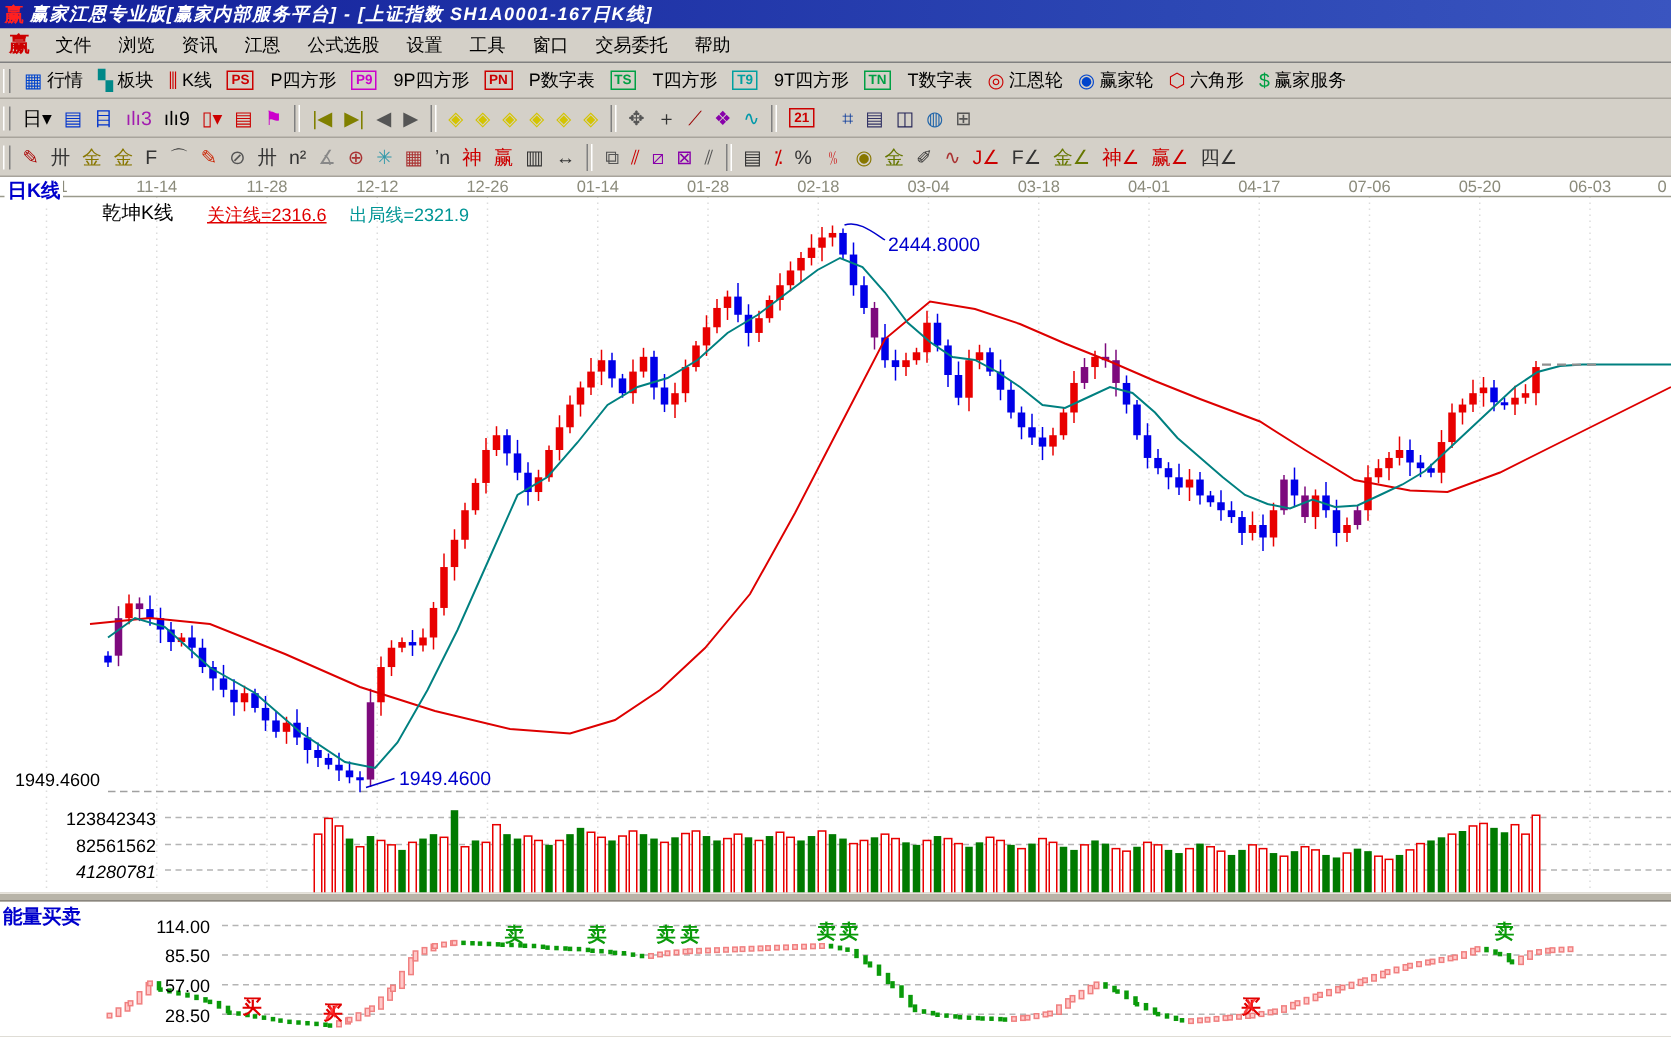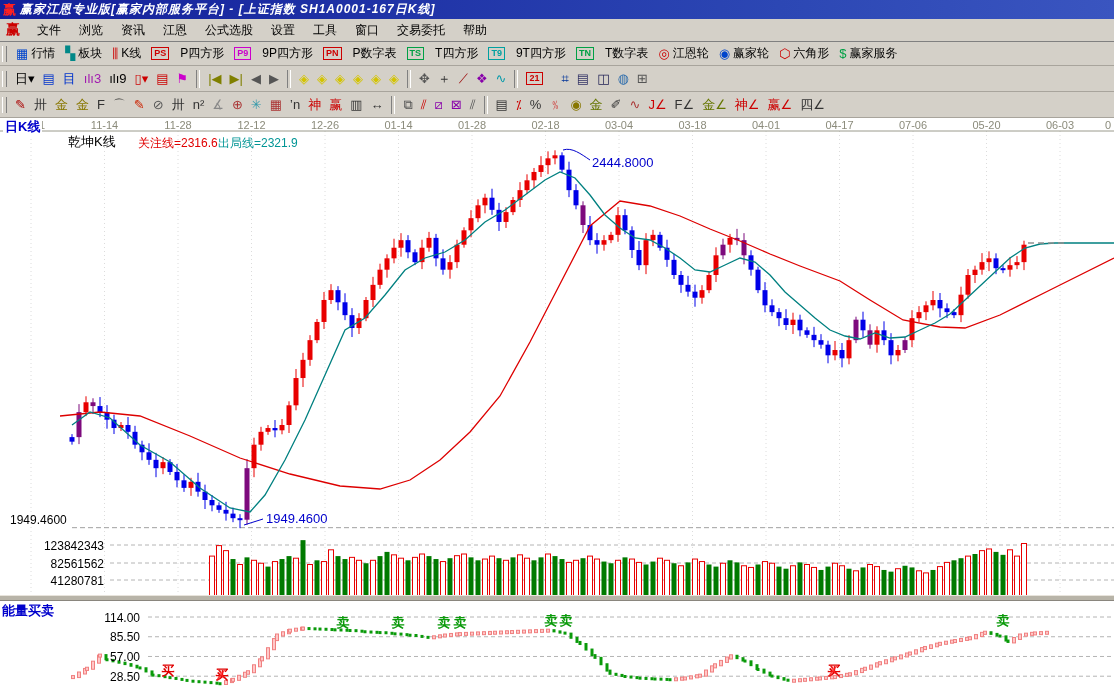--- a/index.html
+++ b/index.html
@@ -28,22 +28,22 @@
   .tbtn.icon-only{padding:0 3px;}
   .tbtn.icon-only .glyph{margin-right:0;font-size:13px;}
   .tsep{width:2px;height:18px;border-left:1px solid #808080;border-right:1px solid #ffffff;margin:0 4px;}
   
   .chart{position:absolute;left:0;top:118px;width:1114px;height:573px;background:#ffffff;}
   .chart svg{position:absolute;left:0;top:0;}
   .datelbl{position:absolute;top:1px;font-size:11px;color:#8b8b7b;transform:translateX(-50%);white-space:nowrap;}
   .lbl{position:absolute;white-space:nowrap;}
   .klabel{left:3px;top:0px;color:#0000cc;font-weight:bold;font-size:13px;background:#fff;padding:0 2px;}
   .qiankun{left:68px;top:15px;color:#000;font-size:13px;}
-  .watch{left:138px;top:17px;color:#e00000;font-size:12px;}
-  .exit{left:218px;top:17px;color:#009595;font-size:12px;}
+  .watch{left:138px;top:17px;color:#e00000;font-size:12px;text-decoration:underline;}
+  .exit{left:233px;top:17px;color:#009595;font-size:12px;}
   .peak{left:592px;top:37px;color:#0000cc;font-size:13px;}
   .trough{left:266px;top:393px;color:#0000cc;font-size:13px;}
   .axislow{left:10px;top:395px;color:#000;font-size:12px;width:90px;text-align:left;}
   .vaxlbl{position:absolute;left:4px;width:100px;text-align:right;font-size:12px;color:#000;}
   .iaxlbl{position:absolute;left:40px;width:100px;text-align:right;font-size:12px;color:#000;}
   .splitter{position:absolute;left:0;top:477px;width:1114px;height:6px;background:#b8b4a8;
     border-top:1px solid #e8e4dc;border-bottom:1px solid #8a867e;box-sizing:border-box;}
   .indname{left:2px;top:484px;color:#0000cc;font-weight:bold;font-size:13px;}
   .sig{position:absolute;font-size:13px;font-weight:bold;transform:translateX(-50%);line-height:1;}
   .sig.buy{color:#e00000;}
@@ -978,21 +978,21 @@
     <div class="lbl klabel">日K线</div>
     <div class="lbl qiankun">乾坤K线</div>
     <div class="lbl watch">关注线=2316.6</div>
     <div class="lbl exit">出局线=2321.9</div>
     <div class="lbl peak">2444.8000</div>
     <div class="lbl trough">1949.4600</div>
     <div class="lbl axislow">1949.4600</div>
     <div id="volaxis">
         <div class="vaxlbl" style="top: 421px;">123842343</div>
         <div class="vaxlbl" style="top: 438.5px;">82561562</div>
-        <div class="vaxlbl" style="top: 456px;">41280781</div>
+        <div class="vaxlbl" style="top: 456px; font-style: italic;">41280781</div>
       </div>
     <div class="splitter"></div>
     <div class="lbl indname">能量买卖</div>
     <div id="indaxis">
         <div class="iaxlbl" style="top: 492.5px;">114.00</div>
         <div class="iaxlbl" style="top: 512.3px;">85.50</div>
         <div class="iaxlbl" style="top: 532.1px;">57.00</div>
         <div class="iaxlbl" style="top: 551.9px;">28.50</div>
       </div>
     <div id="signals">

